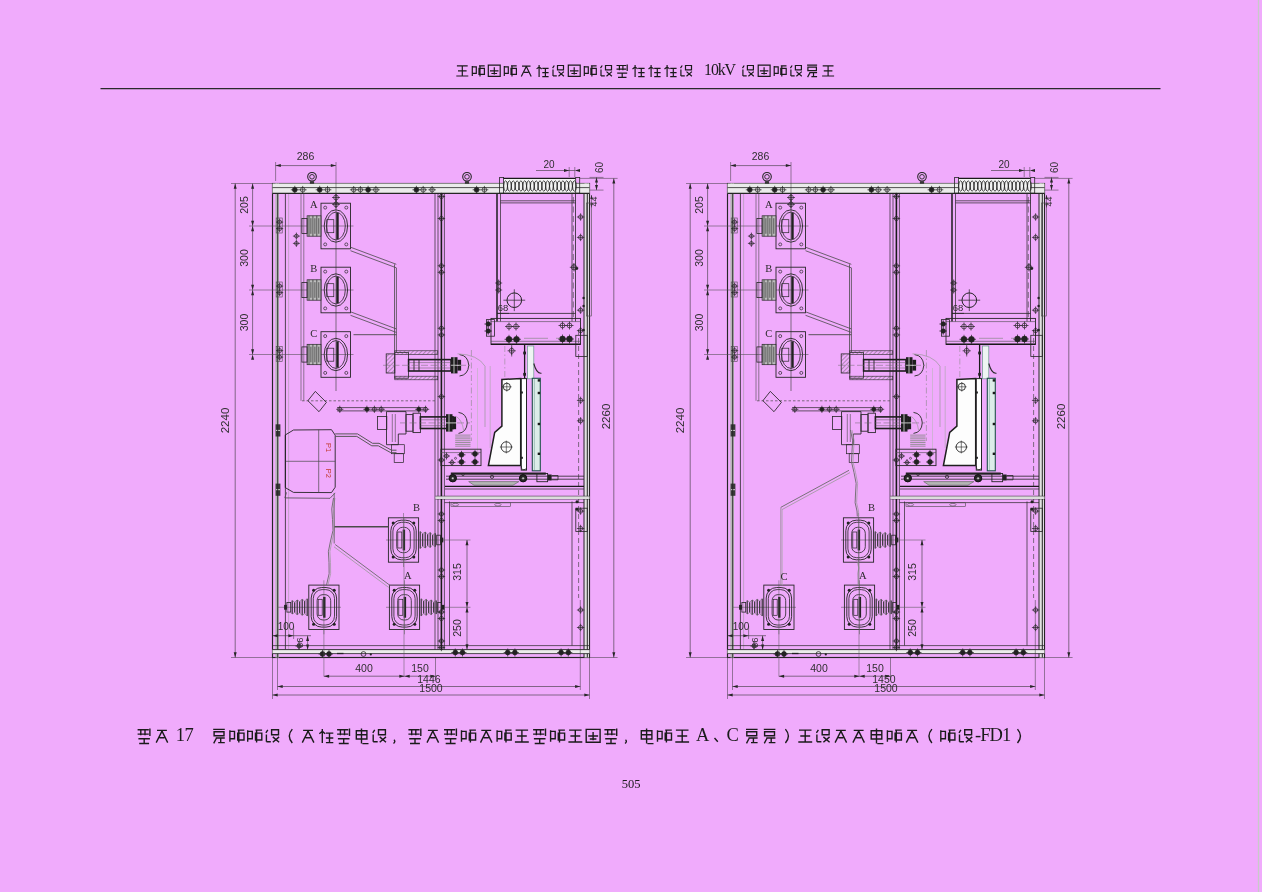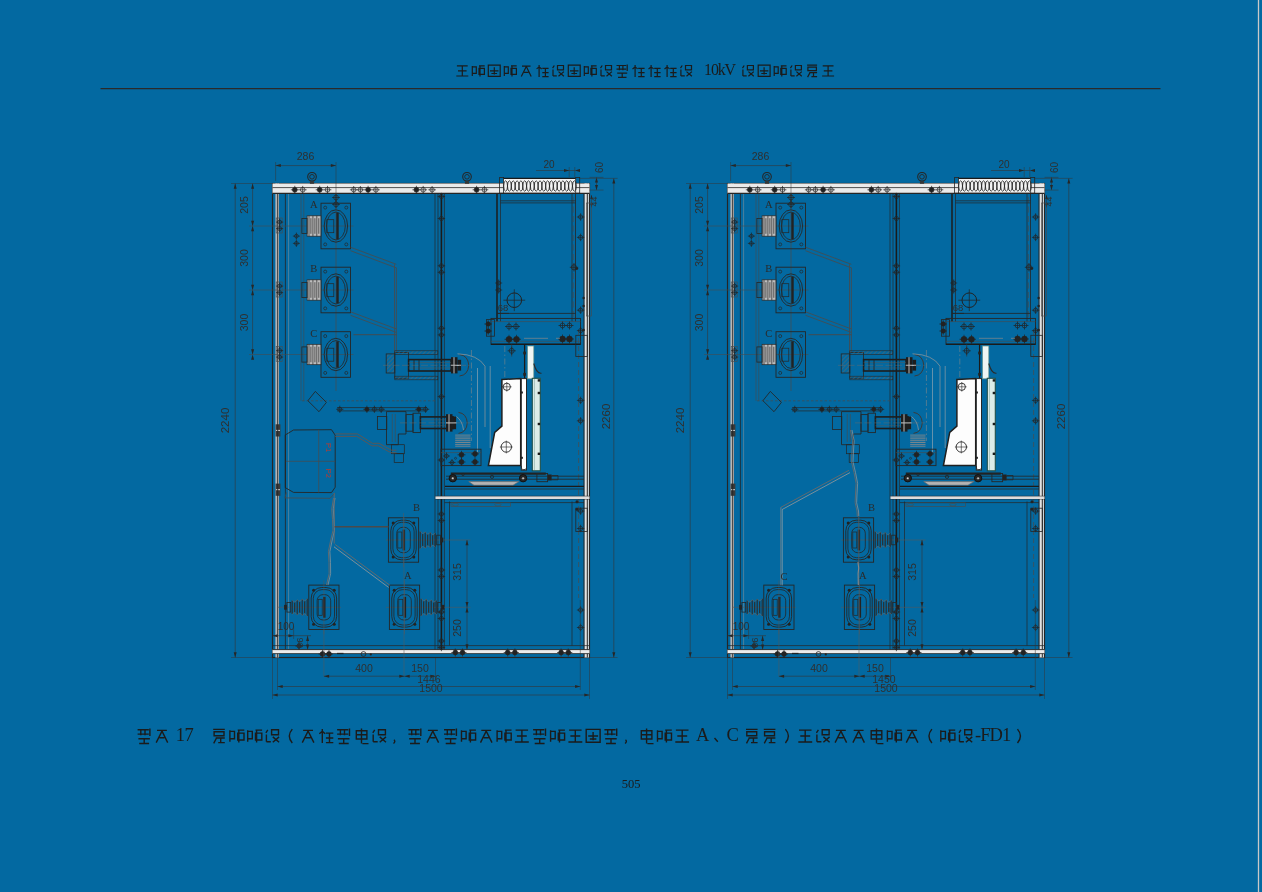--- a/index.html
+++ b/index.html
@@ -1,16 +1,16 @@
 <!DOCTYPE html>
 <html><head>
 <meta charset="utf-8">
 <style>
 html,body{margin:0;padding:0;background:#fff;width:1262px;height:892px;overflow:hidden}
-.page{position:relative;width:1262px;height:892px;background:#0369a1;font-family:"Liberation Sans",sans-serif}
+.page{position:relative;width:1262px;height:892px;background:#f0abfc;font-family:"Liberation Sans",sans-serif}
 </style>
 </head>
 <body>
 
 <div class="page">
 <svg width="1262" height="892" viewBox="0 0 1262 892">
 <defs>
 <pattern id="h45" width="3" height="3" patternUnits="userSpaceOnUse" patternTransform="rotate(45)">
 <line x1="0" y1="0" x2="0" y2="3" stroke="#666" stroke-width="1"></line>
 </pattern>

